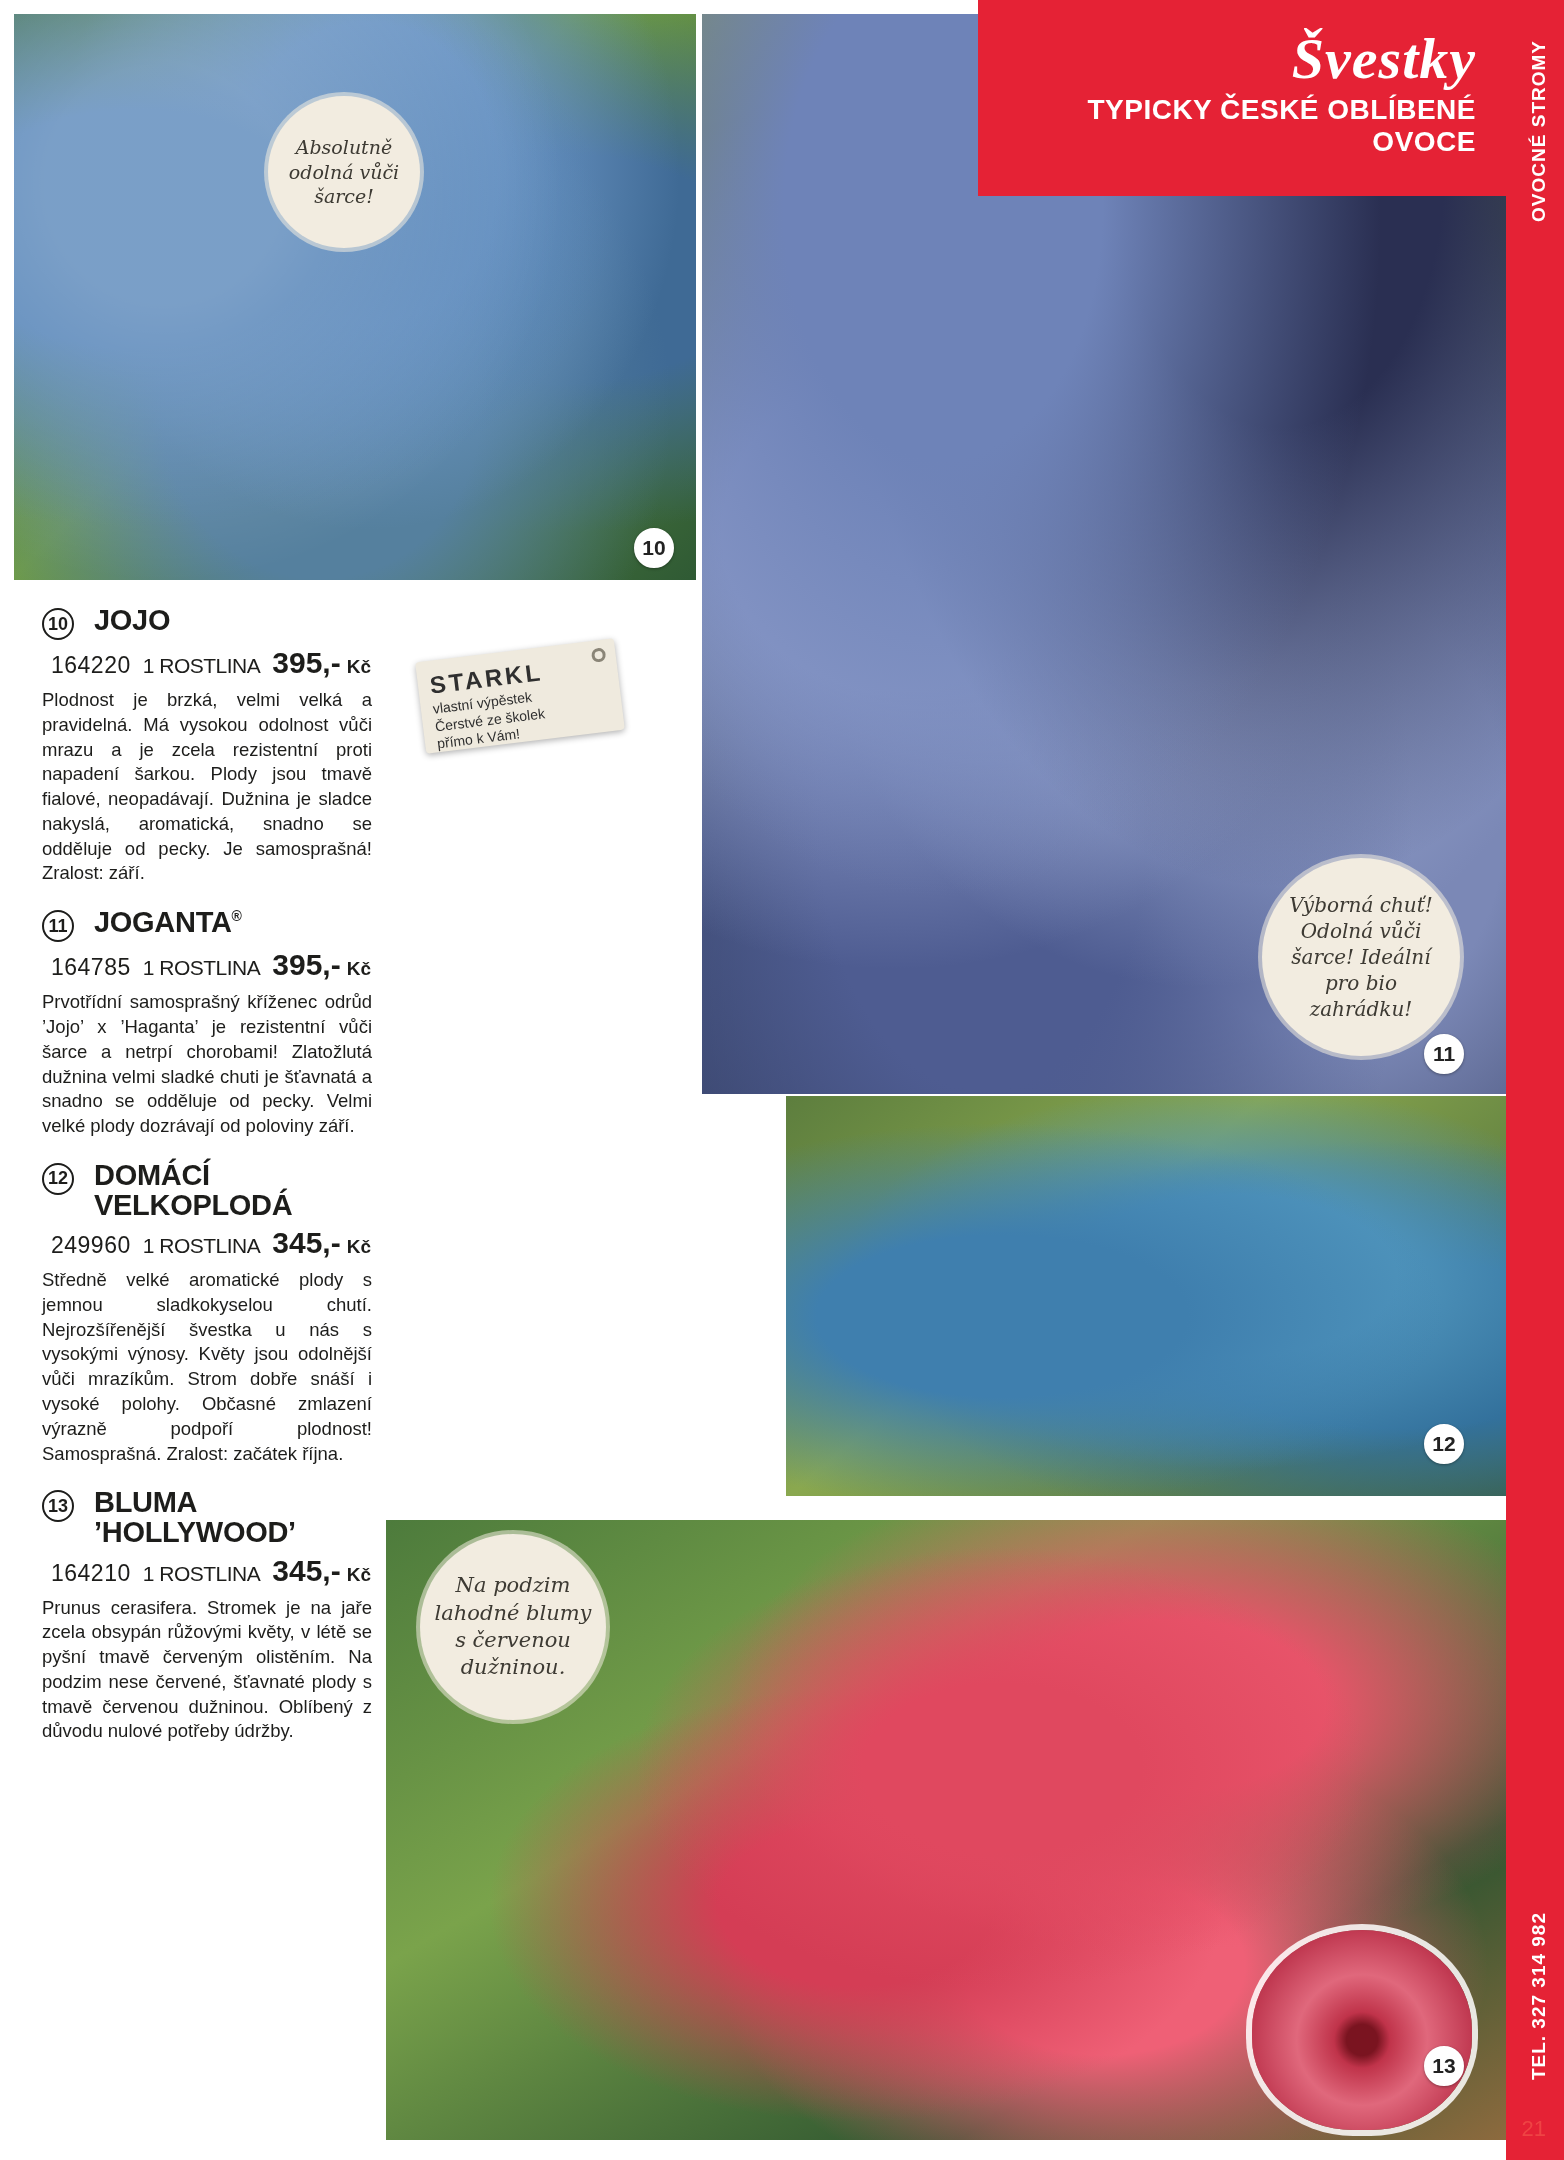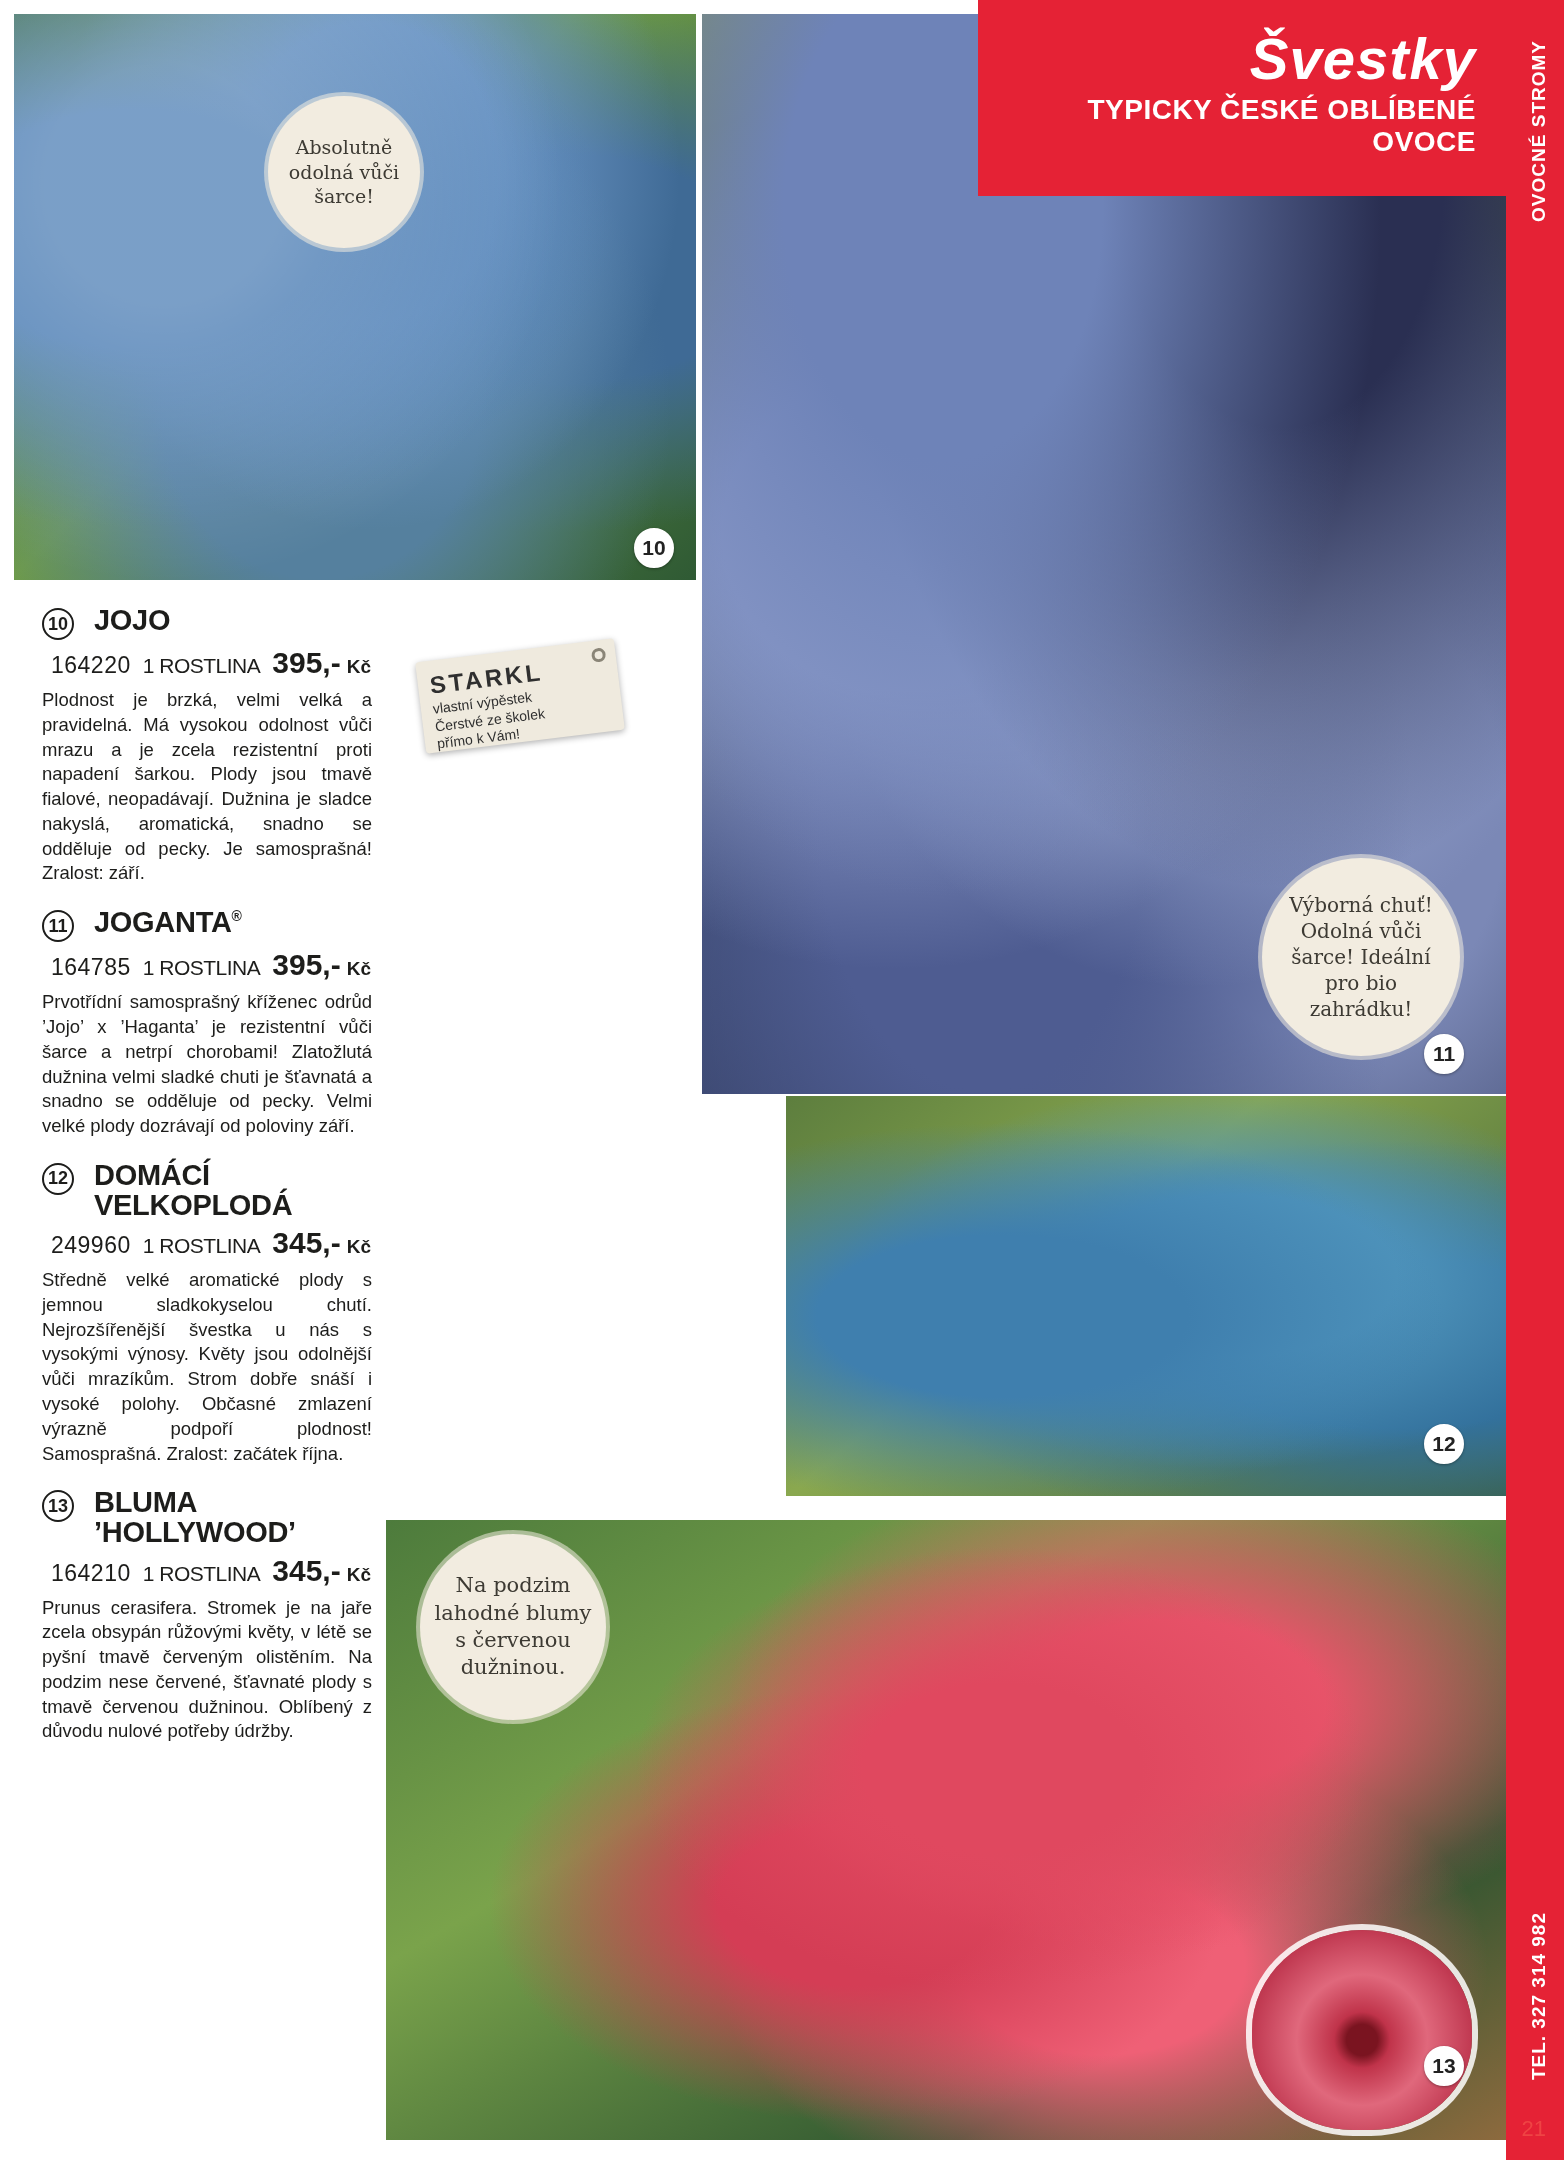--- a/index.html
+++ b/index.html
@@ -52,21 +52,21 @@
   .banner {
     position: absolute;
     left: 978px; top: 0;
     width: 528px; height: 196px;
     background: #e52235;
     color: #fff;
     padding: 30px 30px 0 30px;
   }
   .banner h1 {
     margin: 0;
-    font-family: Liberation Sans, sans-serif;
+    font-family: Liberation Serif, serif;
     font-style: italic;
     font-weight: bold;
     font-size: 58px;
     line-height: 1;
     text-align: right;
     letter-spacing: 1px;
   }
   .banner .sub {
     margin-top: 6px;
     font-size: 28px;
@@ -153,20 +153,21 @@
     border-radius: 50%;
   }
 
   
   .badge {
     position: absolute;
     border-radius: 50%;
     background: #f2ece0;
     color: #3d3a33;
     font-family: "DejaVu Serif", serif;
+    font-style: italic;
     text-align: center;
     display: flex;
     align-items: center;
     justify-content: center;
     line-height: 1.3;
     box-shadow: 0 0 0 4px rgba(242,236,224,.55);
   }
   .badge span { display: block; padding: 0 10px; }
   .badge-a { left: 268px; top: 96px; width: 152px; height: 152px; font-size: 19px; }
   .badge-b { left: 1262px; top: 858px; width: 198px; height: 198px; font-size: 20px; }

